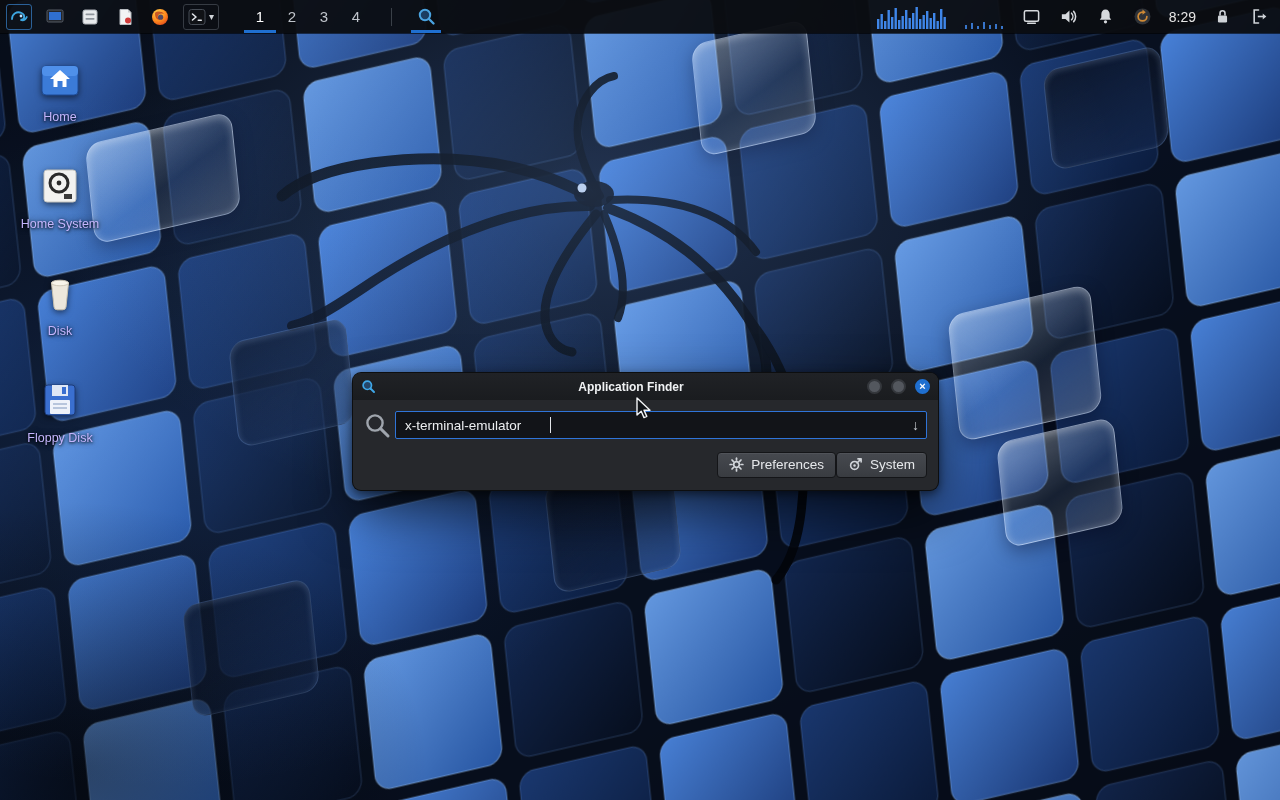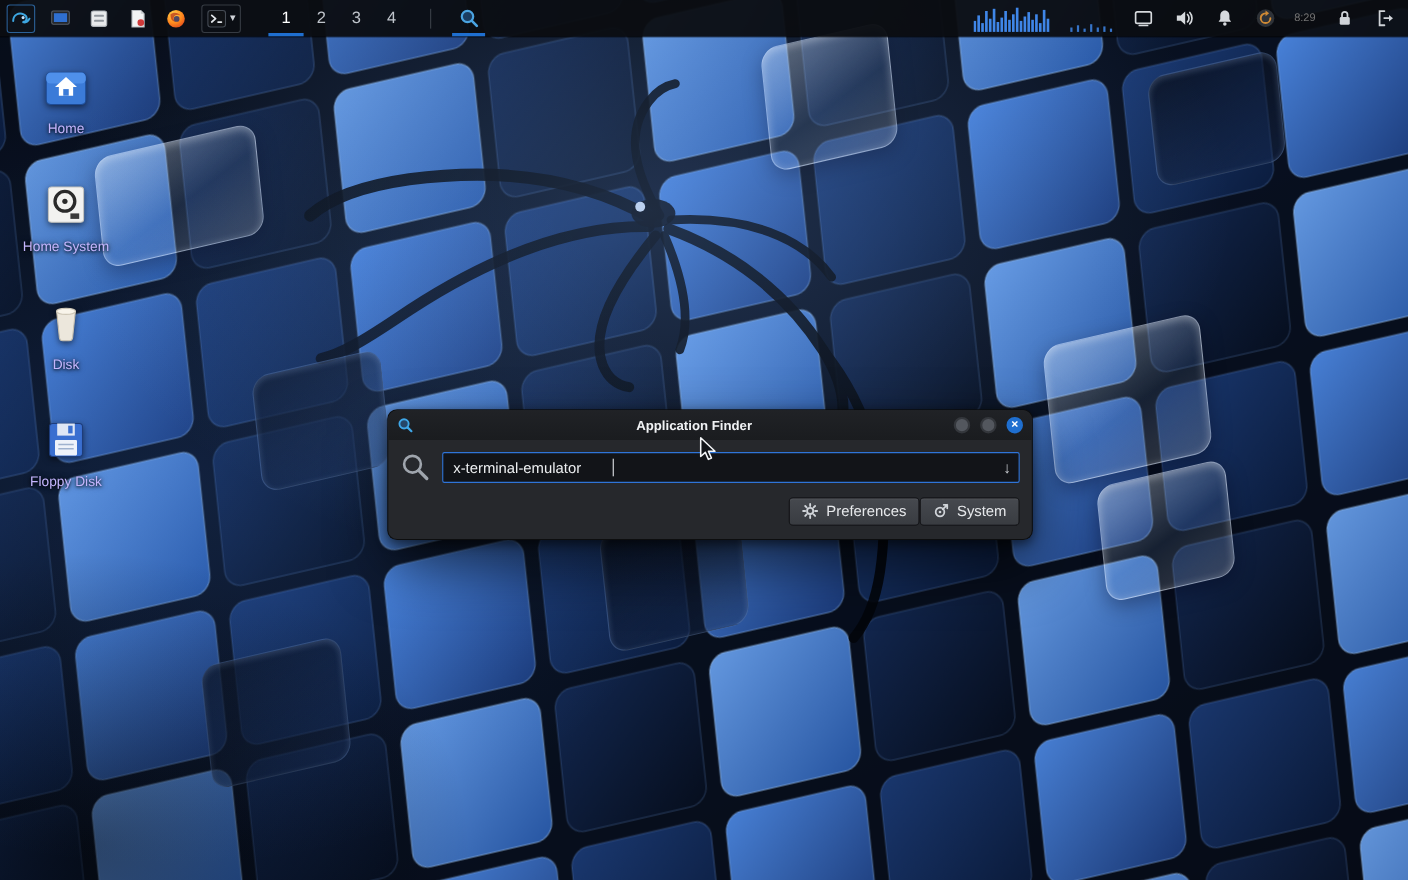--- a/index.html
+++ b/index.html
@@ -40,21 +40,21 @@
     color:#bfc4cb;border-bottom:3px solid transparent;border-top:3px solid transparent;}
   .ws.active{color:#fff;border-bottom-color:#1f6fd0;}
   .sep{width:1px;height:18px;background:#3a4048;margin:0 8px;align-self:center;}
   .taskbtn{height:100%;width:30px;display:flex;align-items:center;justify-content:center;
     border-bottom:3px solid #1f6fd0;border-top:3px solid transparent;}
   .taskbtn svg{width:19px;height:19px;}
   .p-right{margin-left:auto;display:flex;align-items:center;gap:15px;padding-right:10px;height:100%;}
   .cpu{display:flex;align-items:flex-end;height:24px;}
   .ticon{width:22px;height:22px;display:flex;align-items:center;justify-content:center;}
   .ticon svg{width:19px;height:19px;}
-  .clock{color:#737373;font-size:10px;}
+  .clock{color:#e5e5e5;font-size:14px;}
 
   
   .desktop-icons{position:absolute;left:14px;top:54px;width:92px;z-index:5;display:flex;flex-direction:column;}
   .dicon{height:107px;display:flex;flex-direction:column;align-items:center;padding-top:3px;}
   .dicon svg{width:44px;height:44px;filter:drop-shadow(0 2px 3px rgba(0,0,0,.55));}
   .dicon .label{margin-top:9px;color:#c4b5fd;font-size:12.5px;
     text-shadow:0 1px 3px rgba(0,0,0,.95),0 0 6px rgba(0,0,0,.6);}
 
   
   .win{position:absolute;left:352px;top:372px;width:587px;z-index:20;background:#26282c;border-radius:9px;
@@ -64,21 +64,21 @@
     border-radius:8px 8px 0 0;display:flex;align-items:center;padding:0 8px;gap:6px;}
   .win-title{position:absolute;left:61px;right:90px;text-align:center;font-size:12px;font-weight:bold;
     color:#f0f2f4;pointer-events:none;}
   .win-icon svg{width:15px;height:15px;display:block;}
   .tb-group{margin-left:auto;display:flex;align-items:center;gap:9px;}
   .tb-btn{width:15px;height:15px;border-radius:50%;}
   .tb-btn.plain{background:#53575e;border:2px solid #34373c;}
   .tb-btn.close{background:#1f6fd0;border:2px solid #1f6fd0;color:#fff;font-size:11px;font-weight:bold;
     display:flex;align-items:center;justify-content:center;line-height:1;}
   .win-body{padding:11px 10px 12px;}
-  .search-row{display:flex;align-items:flex-start;gap:11px;padding:0 1px;}
+  .search-row{display:flex;align-items:center;gap:4px;padding:0 1px;}
   .big-glass svg{width:27px;height:27px;display:block;}
   .input-wrap{position:relative;flex:1;}
   input.search{width:100%;height:28px;background:#121418;border:1.5px solid #2f74d8;border-radius:2px;
     color:#eceef0;font-size:13.5px;padding:0 26px 0 9px;outline:none;font-family:inherit;}
   .caret-bar{position:absolute;left:155px;top:6px;width:1px;height:16px;background:#e2e5e9;}
   .arrow-down{position:absolute;right:8px;top:50%;transform:translateY(-52%);color:#c9cdd2;font-size:14px;
     pointer-events:none;}
   .btn-row{display:flex;justify-content:flex-end;margin-top:13px;padding:0 1px;}
   .btn{display:inline-flex;align-items:center;gap:7px;background:linear-gradient(#46494f,#393c41);
     border:1px solid #141518;border-radius:4px;color:#e6e8eb;font-size:13.5px;padding:4px 11px 5px;

